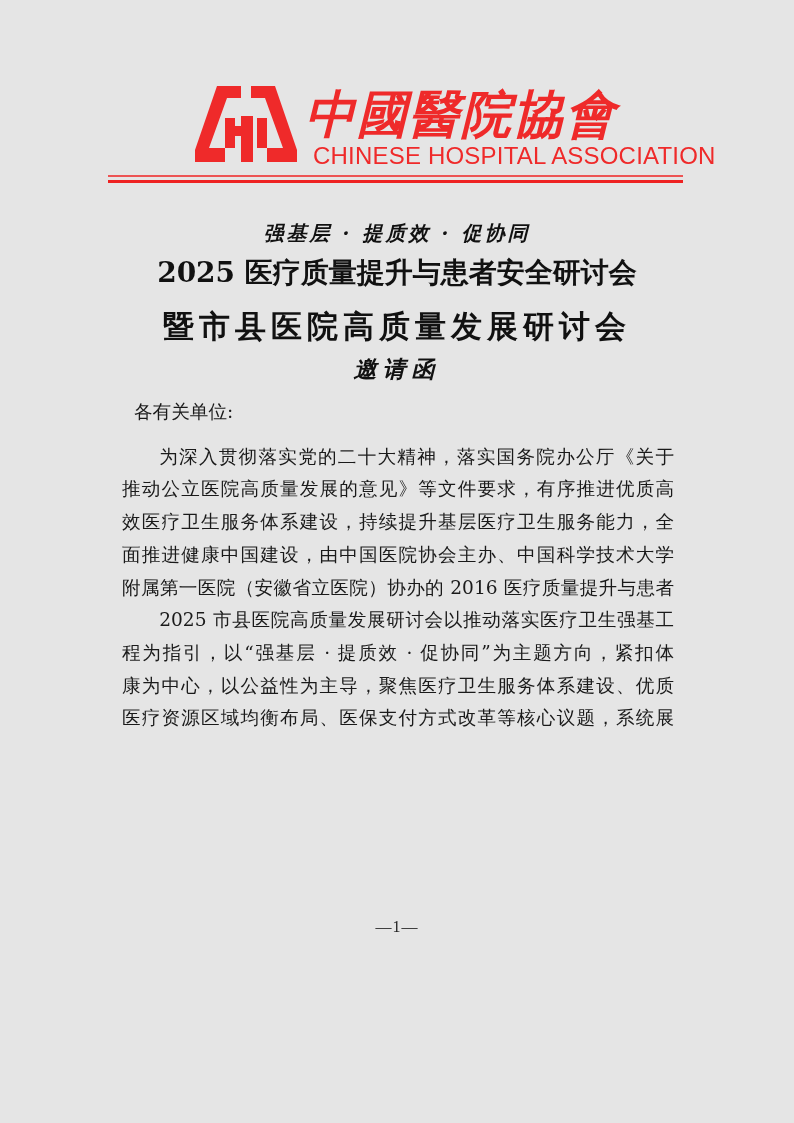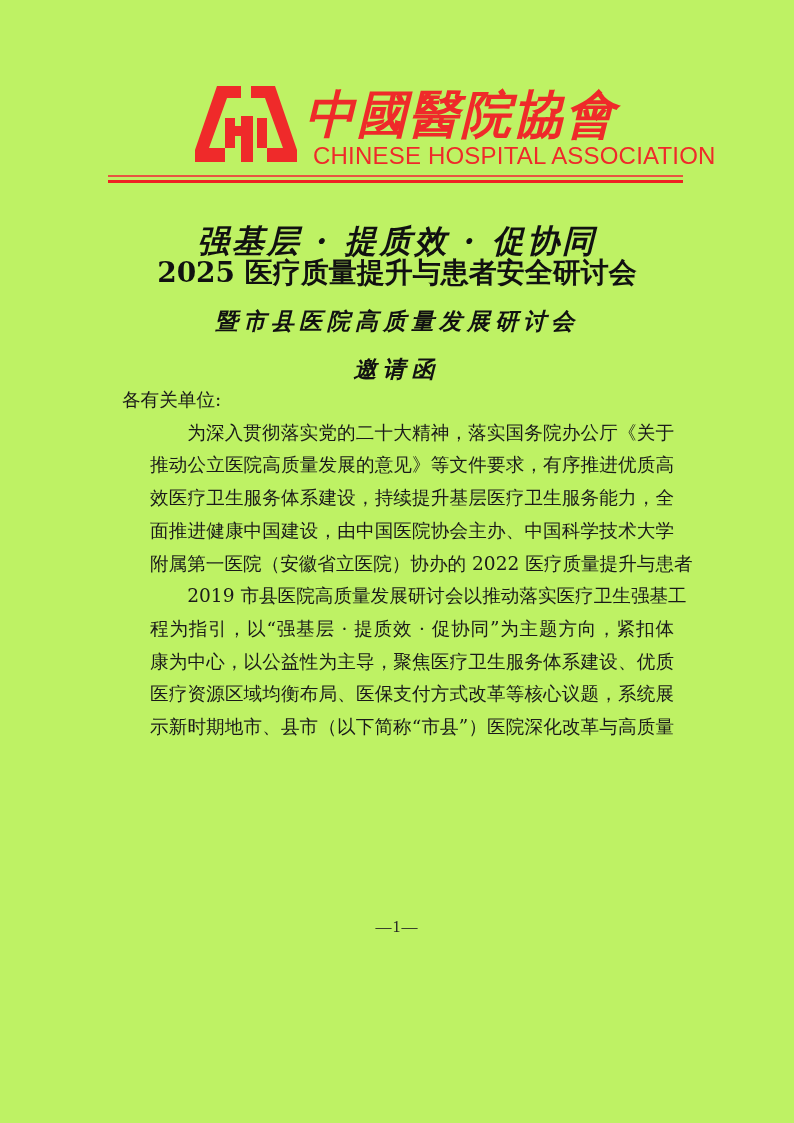--- a/index.html
+++ b/index.html
@@ -12,21 +12,21 @@
       height: 1123px;
       position: relative;
       overflow: hidden;
       font-family: "DejaVu Serif", "Liberation Serif", serif;
       color: #1a1a1a;
     }
     .page {
       position: absolute;
       left: 0; top: 0;
       width: 794px; height: 1123px;
-      background: #bef264;
+      background: #e5e5e5;
     }
     
     .letterhead {
       position: absolute;
       left: 195px;
       top: 86px;
       width: 400px;
       height: 80px;
     }
     .logo-mark {
@@ -79,39 +79,38 @@
     
     .title-block {
       position: absolute;
       left: 0;
       width: 794px;
       text-align: center;
       white-space: nowrap;
     }
     .slogan {
       top: 220px;
-      font-size: 32px;
+      font-size: 20px;
       font-weight: bold;
       letter-spacing: 3px;
       font-style: italic;
       color: #111;
     }
     .main-title {
       top: 254px;
       font-size: 28px;
       font-weight: bold;
       letter-spacing: 0px;
       color: #111;
     }
     .sub-title {
       top: 306px;
-      font-size: 23px;
+      font-size: 31px;
       font-weight: bold;
       letter-spacing: 5px;
-      font-style: italic;
       color: #111;
     }
     .doc-type {
       top: 354px;
       font-size: 23px;
       font-weight: bold;
       letter-spacing: 6px;
       font-style: italic;
       color: #111;
     }
@@ -121,35 +120,34 @@
       left: 122px;
       top: 384px;
       width: 552px;
       font-family: "DejaVu Serif", "Liberation Serif", serif;
       font-size: 18.6px;
       line-height: 32.7px;
       color: #1a1a1a;
       text-align: justify;
     }
     .salutation {
-      margin: 0;
+      margin: 12px;
     }
     .paragraph {
       margin: 0;
       text-indent: 2em;
       text-align: justify;
       text-align-last: left;
     }
     .paragraph .line {
       display: block;
       text-align: justify;
       text-align-last: justify;
       text-indent: 0;
       white-space: nowrap;
-      margin-left: 28px;
     }
     .paragraph .line.first {
       padding-left: 2em;
     }
     .paragraph .line.last {
       text-align-last: left;
     }
     .page-number {
       position: absolute;
       left: 0;
@@ -193,26 +191,25 @@
   <div class="title-block doc-type">邀请函</div>
 
   <div class="body-text">
     <p class="salutation">各有关单位:</p>
 
     <div class="paragraph">
       <span class="line first">为深入贯彻落实党的二十大精神，落实国务院办公厅《关于</span>
       <span class="line">推动公立医院高质量发展的意见》等文件要求，有序推进优质高</span>
       <span class="line">效医疗卫生服务体系建设，持续提升基层医疗卫生服务能力，全</span>
       <span class="line">面推进健康中国建设，由中国医院协会主办、中国科学技术大学</span>
-      <span class="line">附属第一医院（安徽省立医院）协办的 2022 医疗质量提升与患者</span>
+      <span class="line">附属第一医院（安徽省立医院）协办的 2016 医疗质量提升与患者</span>
     </div>
 
     <div class="paragraph">
-      <span class="line first">2019 市县医院高质量发展研讨会以推动落实医疗卫生强基工</span>
+      <span class="line first">2025 市县医院高质量发展研讨会以推动落实医疗卫生强基工</span>
       <span class="line">程为指引，以“强基层 · 提质效 · 促协同”为主题方向，紧扣体</span>
       <span class="line">康为中心，以公益性为主导，聚焦医疗卫生服务体系建设、优质</span>
       <span class="line">医疗资源区域均衡布局、医保支付方式改革等核心议题，系统展</span>
-      <span class="line">示新时期地市、县市（以下简称“市县”）医院深化改革与高质量</span>
     </div>
   </div>
 
   <div class="page-number">—1—</div>
 </div>
 
 </body></html>

